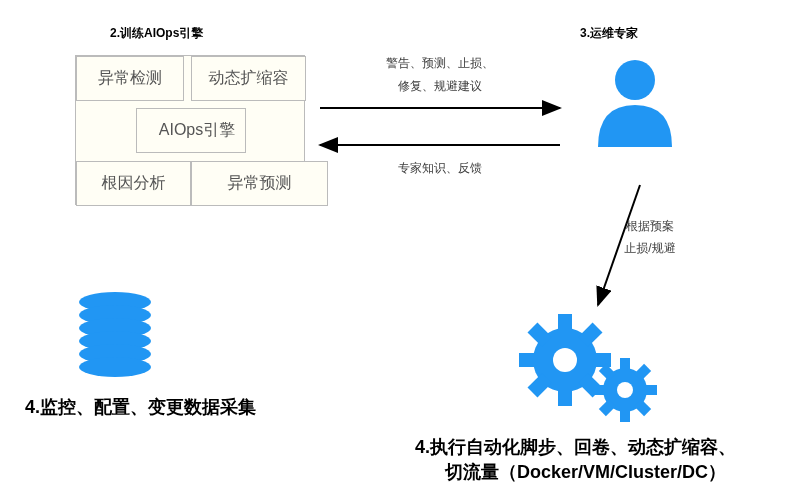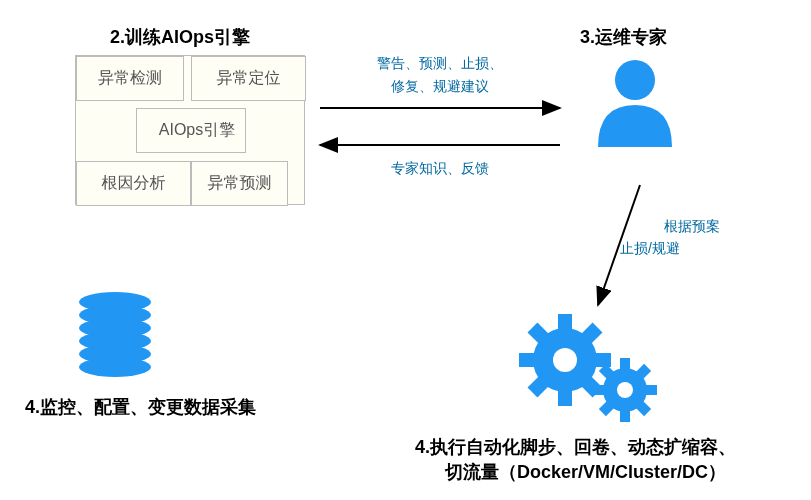--- a/index.html
+++ b/index.html
@@ -5,21 +5,21 @@
     * { margin: 0; padding: 0; box-sizing: border-box; }
     body {
       width: 811px;
       height: 500px;
       background: #fff;
       font-family: "Microsoft YaHei", "PingFang SC", sans-serif;
       position: relative;
     }
     .node-title {
       position: absolute;
-      font-size: 18px;
+      font-size: 12px;
       font-weight: bold;
       color: #000;
     }
     .engine-box {
       position: absolute;
       left: 75px;
       top: 55px;
       width: 230px;
       height: 150px;
       background: #fffef5;
@@ -32,25 +32,25 @@
       color: #555;
       display: flex;
       align-items: center;
       justify-content: center;
       background: #fffef5;
     }
     .cell-tl { left: 0; top: 0; width: 108px; height: 45px; }
     .cell-tr { left: 115px; top: 0; width: 115px; height: 45px; }
     .cell-mid { left: 60px; top: 52px; width: 110px; height: 45px; padding-left: 12px; }
     .cell-bl { left: 0; top: 105px; width: 115px; height: 45px; font-family: Liberation Mono, monospace; }
-    .cell-br { left: 115px; top: 105px; width: 97px; height: 45px; }
+    .cell-br { left: 115px; top: 105px; width: 137px; height: 45px; }
     .arrow-label {
       position: absolute;
-      font-size: 14px;
-      color: #0369a1;
+      font-size: 12px;
+      color: #404040;
       text-align: center;
       width: 200px;
     }
     .disks-icon {
       position: absolute;
       left: 75px;
       top: 290px;
     }
     .person-icon {
       position: absolute;
@@ -69,21 +69,21 @@
       color: #000;
     }
   </style>
 </head>
 <body>
 
 <div class="node-title" style="left:110px;top:25px;">2.训练AIOps引擎</div>
 
 <div class="engine-box">
   <div class="engine-cell cell-tl">异常检测</div>
-  <div class="engine-cell cell-tr">异常定位</div>
+  <div class="engine-cell cell-tr">动态扩缩容</div>
   <div class="engine-cell cell-mid">AIOps引擎</div>
   <div class="engine-cell cell-bl">根因分析</div>
   <div class="engine-cell cell-br">异常预测</div>
 </div>
 
 <div class="node-title" style="left:580px;top:25px;">3.运维专家</div>
 
 <div class="arrow-label" style="left:340px;top:55px;">警告、预测、止损、</div>
 <div class="arrow-label" style="left:340px;top:78px;">修复、规避建议</div>
 <div class="arrow-label" style="left:340px;top:160px;">专家知识、反馈</div>
@@ -92,21 +92,21 @@
   <defs>
     <marker id="arrowhead" markerWidth="10" markerHeight="8" refX="9" refY="4" orient="auto">
       <polygon points="0 0, 10 4, 0 8" fill="#000"></polygon>
     </marker>
   </defs>
   <line x1="320" y1="108" x2="560" y2="108" stroke="#000" stroke-width="2" marker-end="url(#arrowhead)"></line>
   <line x1="560" y1="145" x2="320" y2="145" stroke="#000" stroke-width="2" marker-end="url(#arrowhead)"></line>
   <line x1="640" y1="185" x2="598" y2="305" stroke="#000" stroke-width="2" marker-end="url(#arrowhead)"></line>
 </svg>
 
-<div class="arrow-label" style="left:580px;top:218px;width:140px;text-align:right;">根据预案</div>
+<div class="arrow-label" style="left:580px;top:218px;width:140px;text-align:center;">根据预案</div>
 <div class="arrow-label" style="left:580px;top:240px;width:140px;text-align:center;">止损/规避</div>
 
 <svg class="disks-icon" width="80" height="95">
   <ellipse cx="40" cy="12" rx="36" ry="10" fill="#2196F3"></ellipse>
   <ellipse cx="40" cy="25" rx="36" ry="10" fill="#2196F3"></ellipse>
   <ellipse cx="40" cy="38" rx="36" ry="10" fill="#2196F3"></ellipse>
   <ellipse cx="40" cy="51" rx="36" ry="10" fill="#2196F3"></ellipse>
   <ellipse cx="40" cy="64" rx="36" ry="10" fill="#2196F3"></ellipse>
   <ellipse cx="40" cy="77" rx="36" ry="10" fill="#2196F3"></ellipse>
 </svg>

